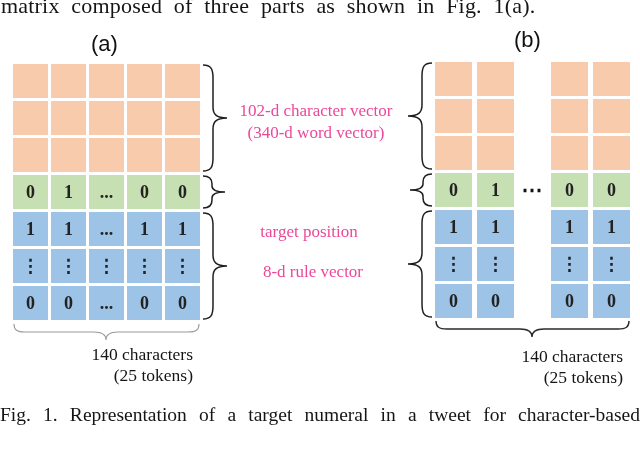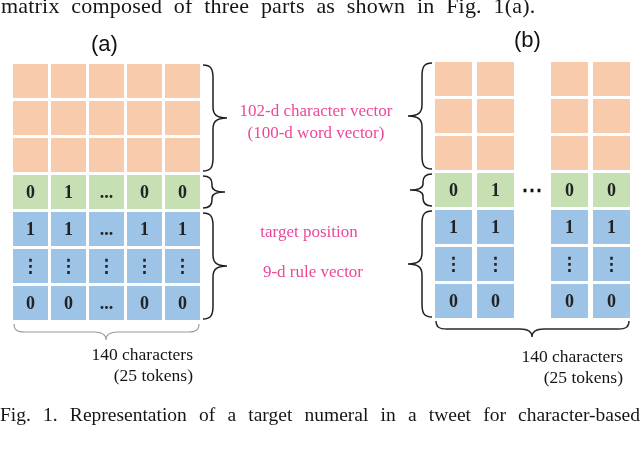--- a/index.html
+++ b/index.html
@@ -112,24 +112,24 @@
 </svg>
 <svg class="abs" style="left:203px; top:175px;" width="24" height="34" viewBox="0 0 24 34">
   <path d="M0,1 C7,1 9,4 9,9 L9,11 C9,15 12,17 22,17 C12,17 9,19 9,23 L9,25 C9,30 7,33 0,33" fill="none" stroke="#1f1f1f" stroke-width="1.5" stroke-linecap="round"></path>
 </svg>
 <svg class="abs" style="left:203px; top:212px;" width="26" height="108" viewBox="0 0 26 108">
   <path d="M0,1 C8,1 10,5 10,14 L10,43 C10,50 13,54 24,54 C13,54 10,58 10,65 L10,94 C10,103 8,107 0,107" fill="none" stroke="#1f1f1f" stroke-width="1.5" stroke-linecap="round"></path>
 </svg>
 
 <div class="abs legend-label" style="left:224px; top:100px; width:184px;">
   <div>102-d character vector</div>
-  <div>(100-d word vector)</div>
+  <div>(340-d word vector)</div>
 </div>
 <div class="abs legend-label" style="left:224px; top:183px; width:170px;margin-top:38px;">target position</div>
-<div class="abs legend-label" style="left:228px; top:261px; width:170px;">9-d rule vector</div>
+<div class="abs legend-label" style="left:228px; top:261px; width:170px;">8-d rule vector</div>
 
 <svg class="abs" style="left:406px; top:62px;" width="26" height="108" viewBox="0 0 26 108">
   <path d="M26,1 C18,1 16,5 16,14 L16,43 C16,50 13,54 2,54 C13,54 16,58 16,65 L16,94 C16,103 18,107 26,107" fill="none" stroke="#1f1f1f" stroke-width="1.5" stroke-linecap="round"></path>
 </svg>
 <svg class="abs" style="left:408px; top:173px;" width="24" height="34" viewBox="0 0 24 34">
   <path d="M24,1 C17,1 15,4 15,9 L15,11 C15,15 12,17 2,17 C12,17 15,19 15,23 L15,25 C15,30 17,33 24,33" fill="none" stroke="#1f1f1f" stroke-width="1.5" stroke-linecap="round"></path>
 </svg>
 <svg class="abs" style="left:406px; top:210px;" width="26" height="108" viewBox="0 0 26 108">
   <path d="M26,1 C18,1 16,5 16,14 L16,43 C16,50 13,54 2,54 C13,54 16,58 16,65 L16,94 C16,103 18,107 26,107" fill="none" stroke="#1f1f1f" stroke-width="1.5" stroke-linecap="round"></path>
 </svg>

